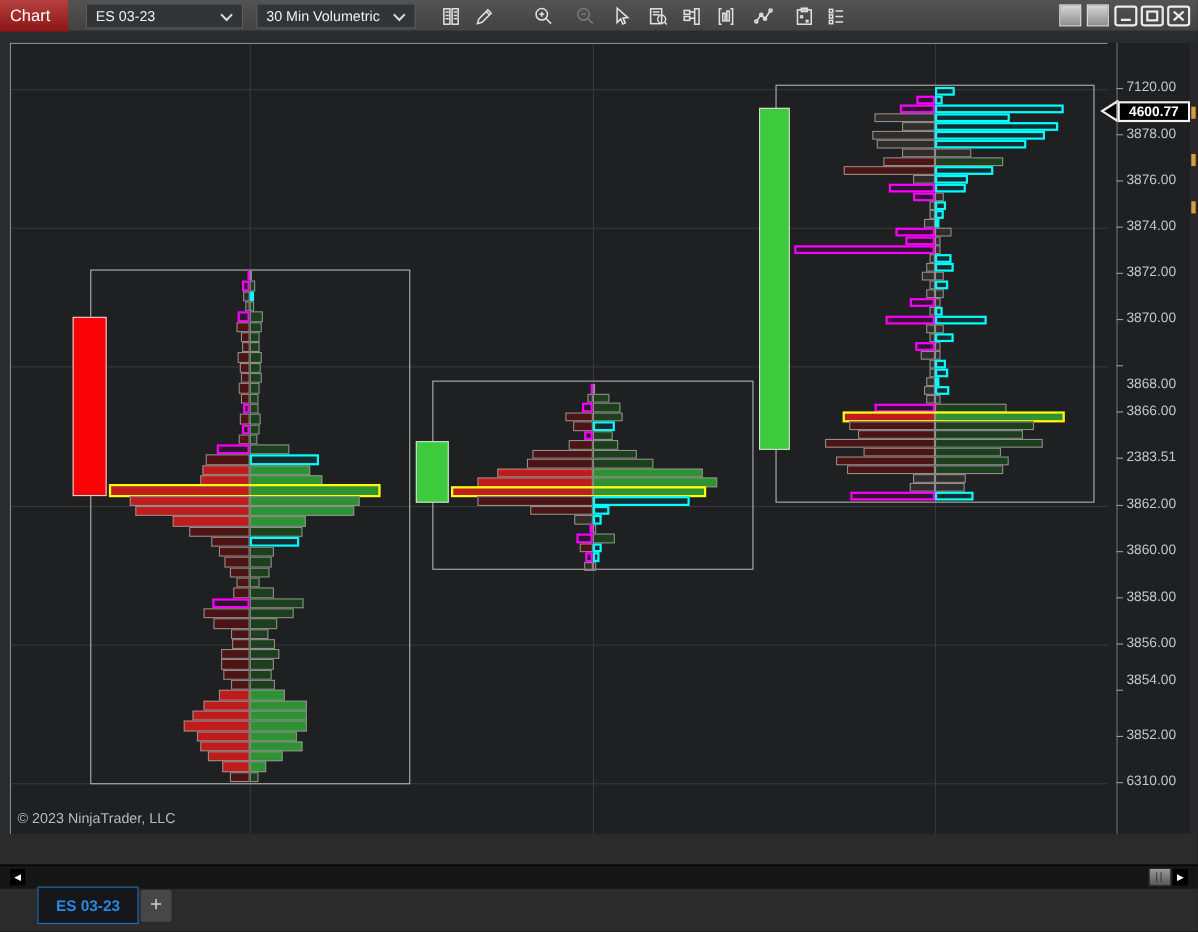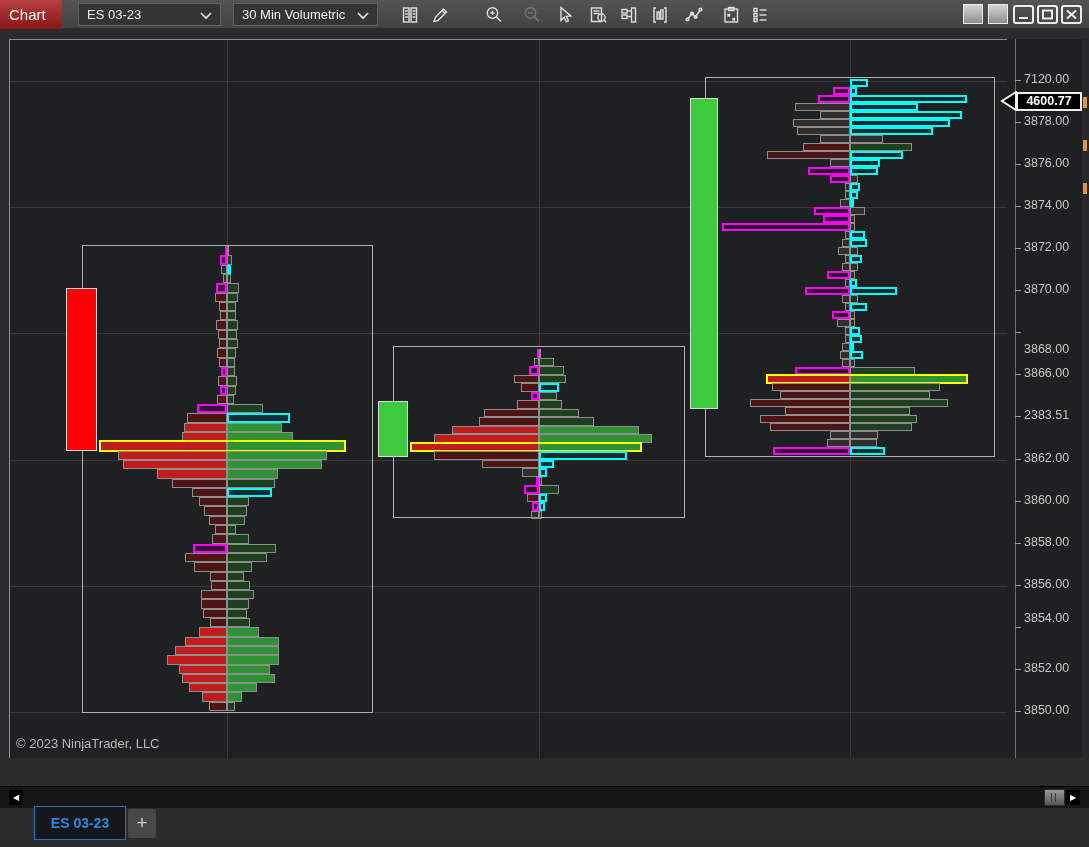--- a/index.html
+++ b/index.html
@@ -483,21 +483,21 @@
         <div class="plabel abs" style="top: 453.6px;">3860.00</div>
         <div class="ptick abs" style="top: 503.66px;"></div>
         <div class="plabel abs" style="top: 495.66px;">3858.00</div>
         <div class="ptick abs" style="top: 545.72px;"></div>
         <div class="plabel abs" style="top: 537.72px;">3856.00</div>
         <div class="ptick abs" style="top: 587.78px;"></div>
         <div class="plabel abs" style="top: 572px;">3854.00</div>
         <div class="ptick abs" style="top: 629.84px;"></div>
         <div class="plabel abs" style="top: 621.84px;">3852.00</div>
         <div class="ptick abs" style="top: 671.9px;"></div>
-        <div class="plabel abs" style="top: 663.9px;">3850.00</div>
+        <div class="plabel abs" style="top: 663.9px;">6310.00</div>
       </div>
     <div class="rstrip" id="rstrip">
         <div class="omark abs" style="top: 58px; background: rgb(216, 155, 68);"></div>
         <div class="omark abs" style="top: 101px; background: rgb(216, 155, 68);"></div>
         <div class="omark abs" style="top: 144px; background: rgb(216, 155, 68);"></div>
       </div>
   </div>
 
 
   <div class="hscroll">

